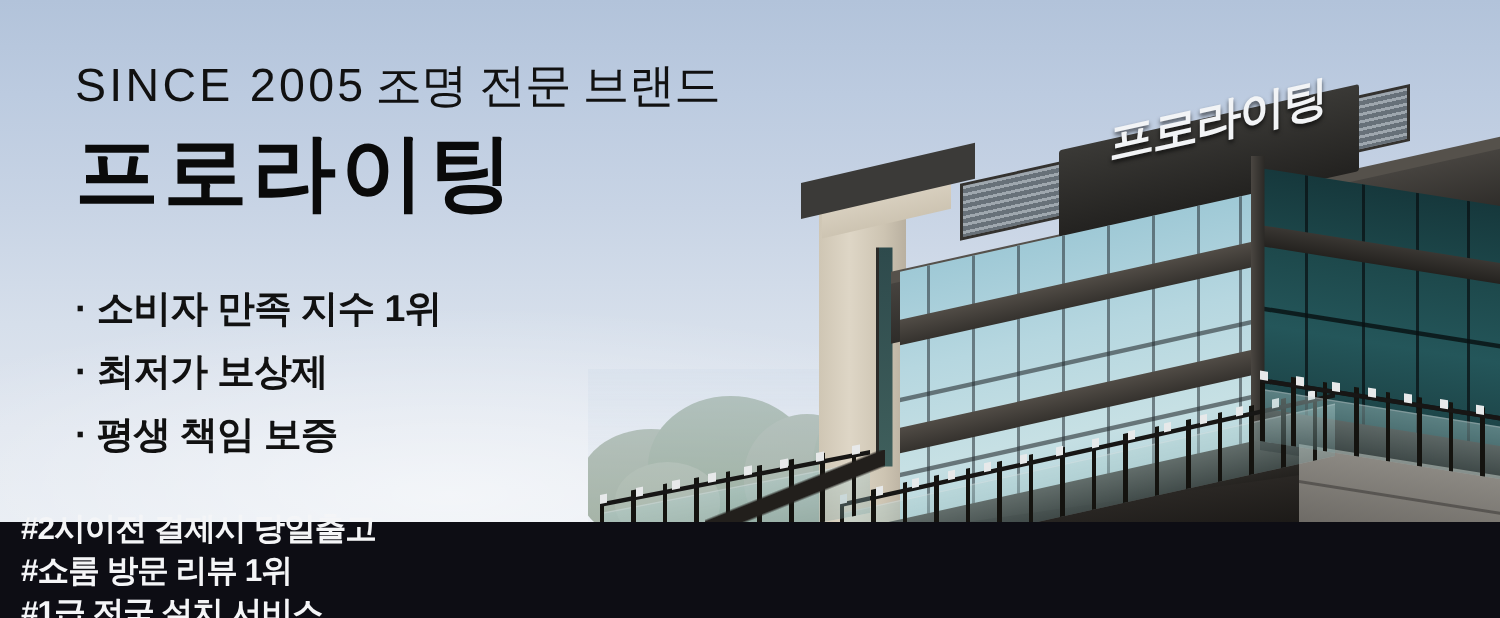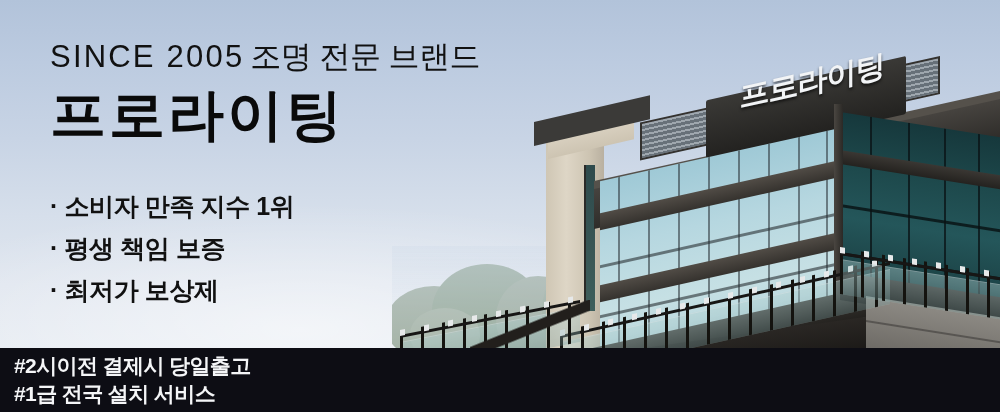--- a/index.html
+++ b/index.html
@@ -333,25 +333,26 @@
     <div class="stair"></div>
   </div>
 
   <div class="copy">
     <div class="kicker"><span>SINCE 2005</span><span class="kr">조명 전문 브랜드</span></div>
 
     <div class="brand">프로라이팅</div>
 
     <div class="bullets">
       <div class="bullet">· 소비자 만족 지수 1위</div>
+      <div class="bullet">· 최저가 보상제</div>
       <div class="bullet">· 평생 책임 보증</div>
-      <div class="bullet">· 최저가 보상제</div>
     </div>
   </div>
 
   <div class="bottombar">
     <div class="bb-inner">
       <div class="bb-item">#2시이전 결제시 당일출고</div>
+      <div class="bb-item">#쇼룸 방문 리뷰 1위</div>
       <div class="bb-item">#1급 전국 설치 서비스</div>
     </div>
   </div>
 
 </div>
 
 </body></html>

